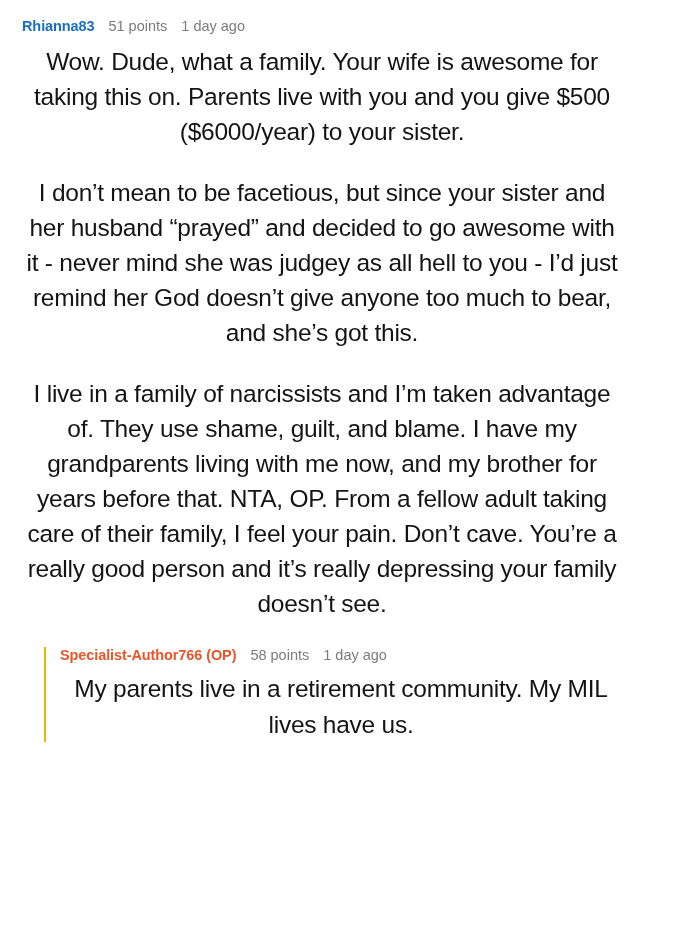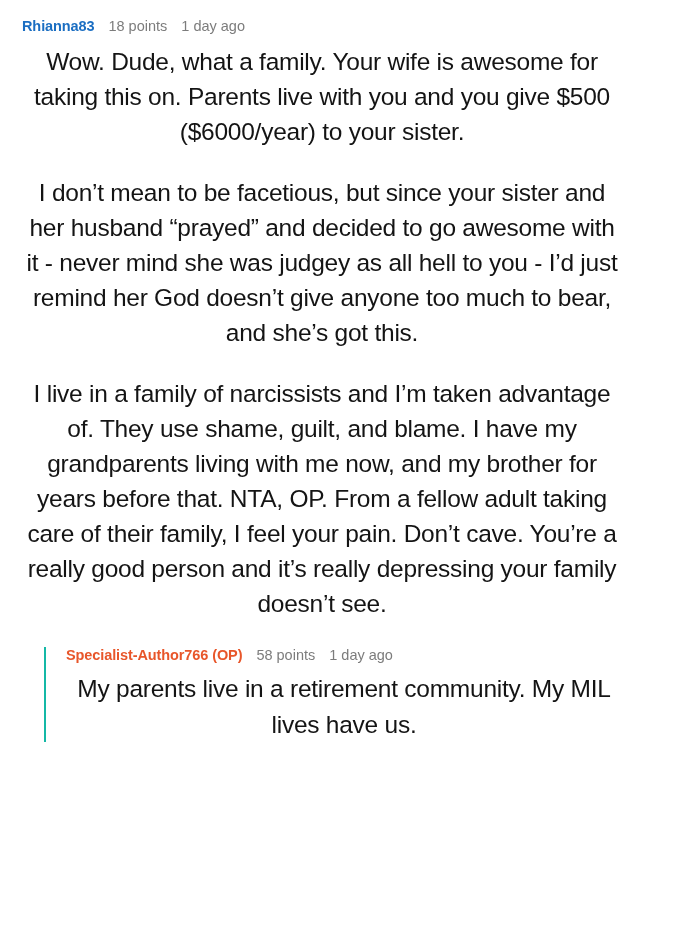--- a/index.html
+++ b/index.html
@@ -49,40 +49,40 @@
   .body-text p {
     margin: 0 0 26px 0;
     text-align: center;
   }
   .body-text p:last-child {
     margin-bottom: 0;
   }
   .reply {
     margin-top: 26px;
     margin-left: 22px;
-    padding-left: 20px;
-    border-left: 2px solid #14b8a6;
+    padding-left: 14px;
+    border-left: 2px solid #eab308;
   }
   .reply .body-text {
     font-size: 24.5px;
   }
   .reply .comment-meta {
     margin-bottom: 8px;
   }
 </style>
 </head>
 <body>
 
 <div class="thread">
 
   <div class="comment">
 
     <div class="comment-meta">
       <span class="author">Rhianna83</span>
-      <span class="meta-sub">18 points</span>
+      <span class="meta-sub">51 points</span>
       <span class="meta-sub">1 day ago</span>
     </div>
 
     <div class="body-text">
       <p>Wow. Dude, what a family. Your wife is awesome for taking this on. Parents live with you and you give $500 ($6000/year) to your sister.</p>
       <p>I don’t mean to be facetious, but since your sister and her husband “prayed” and decided to go awesome with it - never mind she was judgey as all hell to you - I’d just remind her God doesn’t give anyone too much to bear, and she’s got this.</p>
       <p>I live in a family of narcissists and I’m taken advantage of. They use shame, guilt, and blame. I have my grandparents living with me now, and my brother for years before that. NTA, OP. From a fellow adult taking care of their family, I feel your pain. Don’t cave. You’re a really good person and it’s really depressing your family doesn’t see.</p>
     </div>
 
     <div class="reply">

